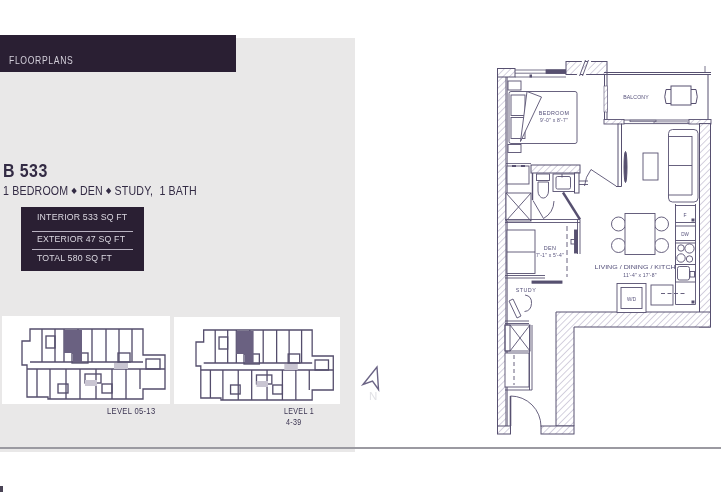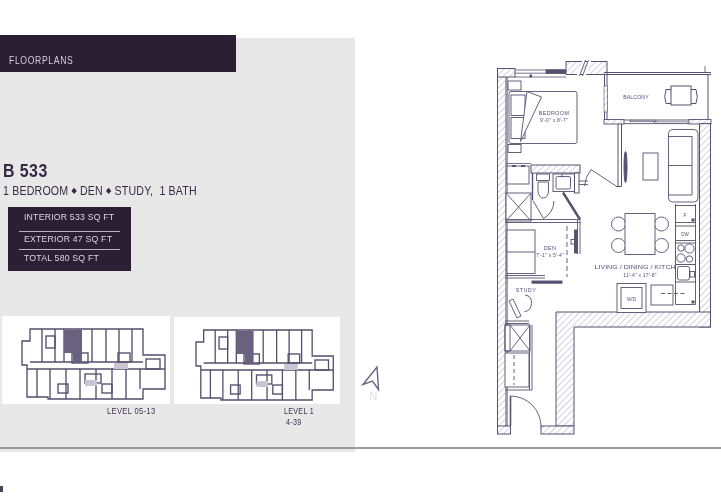--- a/index.html
+++ b/index.html
@@ -13,21 +13,21 @@
 <div class="abs" style="left:0;top:38px;width:355px;height:414px;background:#e9e8e8;"></div>
 
 <div class="abs" style="left:0;top:35px;width:236px;height:37px;background:#2a1f33;"></div>
 
 <div class="abs" style="left:9px;top:53.5px;width:200px;font-size:10.5px;letter-spacing:0.8px;color:#d2ced9;transform:scaleX(0.82);transform-origin:left;">FLOORPLANS</div>
 
 <div class="abs" style="left:3px;top:160px;font-size:19px;font-weight:bold;color:#332b44;letter-spacing:0.5px;transform:scaleX(0.84);transform-origin:left;">B&nbsp;533</div>
 
 <div class="abs" style="left:3px;top:184px;font-size:12.5px;color:#332b44;letter-spacing:0.2px;transform:scaleX(0.85);transform-origin:left;">1 BEDROOM <span style="font-size:8px;vertical-align:2px;">◆</span> DEN <span style="font-size:8px;vertical-align:2px;">◆</span> STUDY,&nbsp; 1 BATH</div>
 
-<div class="abs" style="left:8px;top:207px;width:123px;height:64px;background:#2a1f33;color:#dcd9e2;font-size:9.3px;letter-spacing:0.2px;text-align:right;">
+<div class="abs" style="left:21px;top:207px;width:123px;height:64px;background:#2a1f33;color:#dcd9e2;font-size:9.3px;letter-spacing:0.2px;text-align:right;">
 
   <div class="abs" style="left:16px;top:4px;line-height:12px;transform:scaleX(0.94);transform-origin:left;">INTERIOR 533 SQ FT</div>
 
   <div class="abs" style="left:11px;top:24px;width:101px;height:1px;background:#b9b3c2;"></div>
 
   <div class="abs" style="left:16px;top:25.5px;line-height:12px;transform:scaleX(0.94);transform-origin:left;">EXTERIOR 47 SQ FT</div>
 
   <div class="abs" style="left:11px;top:41.5px;width:101px;height:1px;background:#b9b3c2;"></div>
 
   <div class="abs" style="left:16px;top:45px;line-height:12px;transform:scaleX(0.94);transform-origin:left;">TOTAL 580 SQ FT</div>

